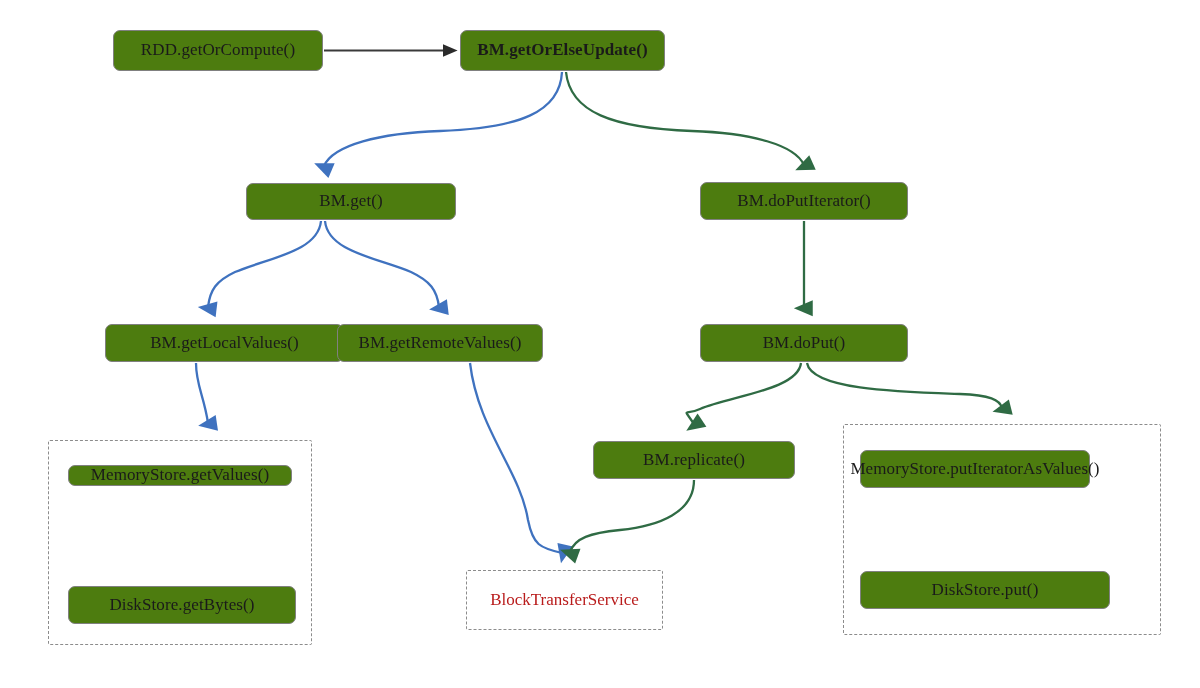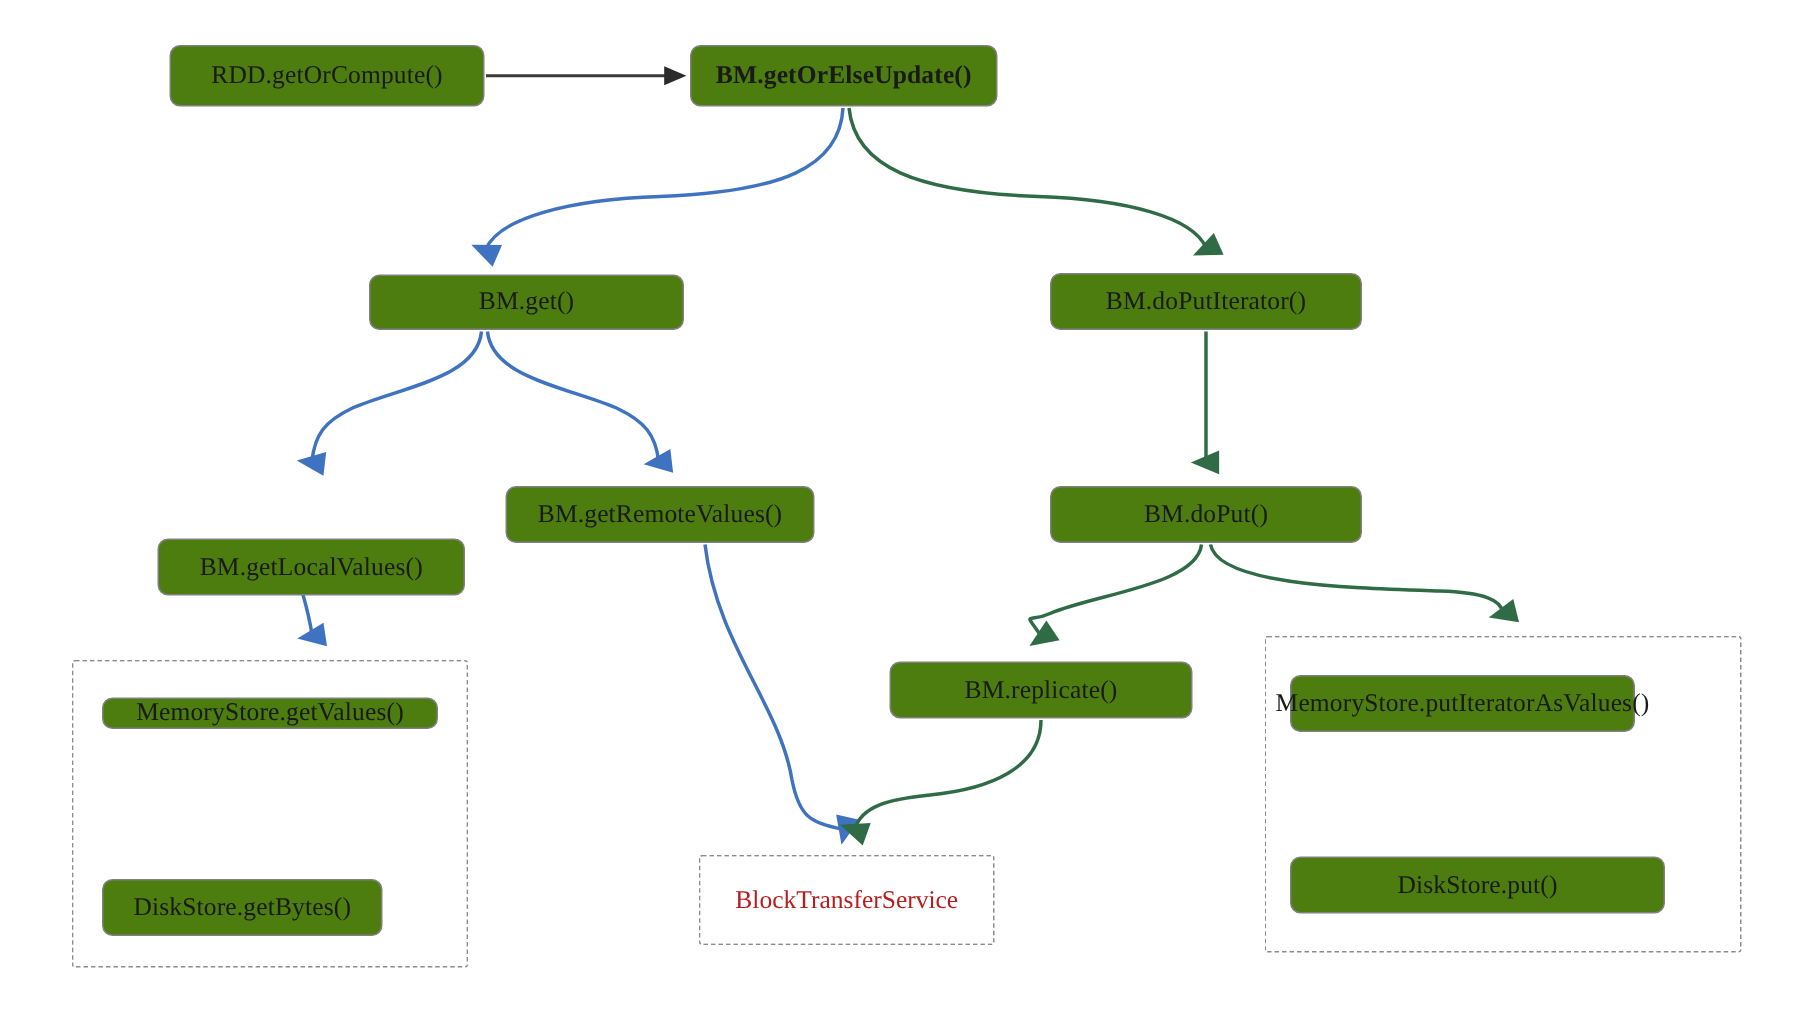--- a/index.html
+++ b/index.html
@@ -113,31 +113,31 @@
   <div class="group-box" style="left:843px; top:424px; width:318px; height:211px;"></div>
 
   <div class="node" style="left:113px; top:30px; width:210px; height:41px;">RDD.getOrCompute()</div>
 
   <div class="node" style="left:460px; top:30px; width:205px; height:41px;font-weight:bold;">BM.getOrElseUpdate()</div>
 
   <div class="node" style="left:218px; top:183px; width:210px; height:37px;margin-left:28px;">BM.get()</div>
 
   <div class="node" style="left:700px; top:182px; width:208px; height:38px;">BM.doPutIterator()</div>
 
-  <div class="node" style="left:105px; top:324px; width:205px; height:38px;margin-top:35px;">BM.getLocalValues()</div>
+  <div class="node" style="left:105px; top:324px; width:239px; height:38px;">BM.getLocalValues()</div>
 
   <div class="node" style="left:337px; top:324px; width:206px; height:38px;text-align:right;">BM.getRemoteValues()</div>
 
   <div class="node" style="left:700px; top:324px; width:208px; height:38px;">BM.doPut()</div>
 
   <div class="node" style="left:593px; top:441px; width:202px; height:38px;">BM.replicate()</div>
 
   <div class="node" style="left:68px; top:465px; width:224px; height:21px;">MemoryStore.getValues()</div>
 
 
-  <div class="node" style="left:68px; top:586px; width:187px; height:38px;">DiskStore.getBytes()</div>
+  <div class="node" style="left:68px; top:586px; width:228px; height:38px;">DiskStore.getBytes()</div>
 
   <div class="node" style="left:860px; top:450px; width:230px; height:38px;">MemoryStore.putIteratorAsValues()</div>
 
 
   <div class="node" style="left:860px; top:571px; width:250px; height:38px;">DiskStore.put()</div>
 
 </div>
 
 </body></html>

